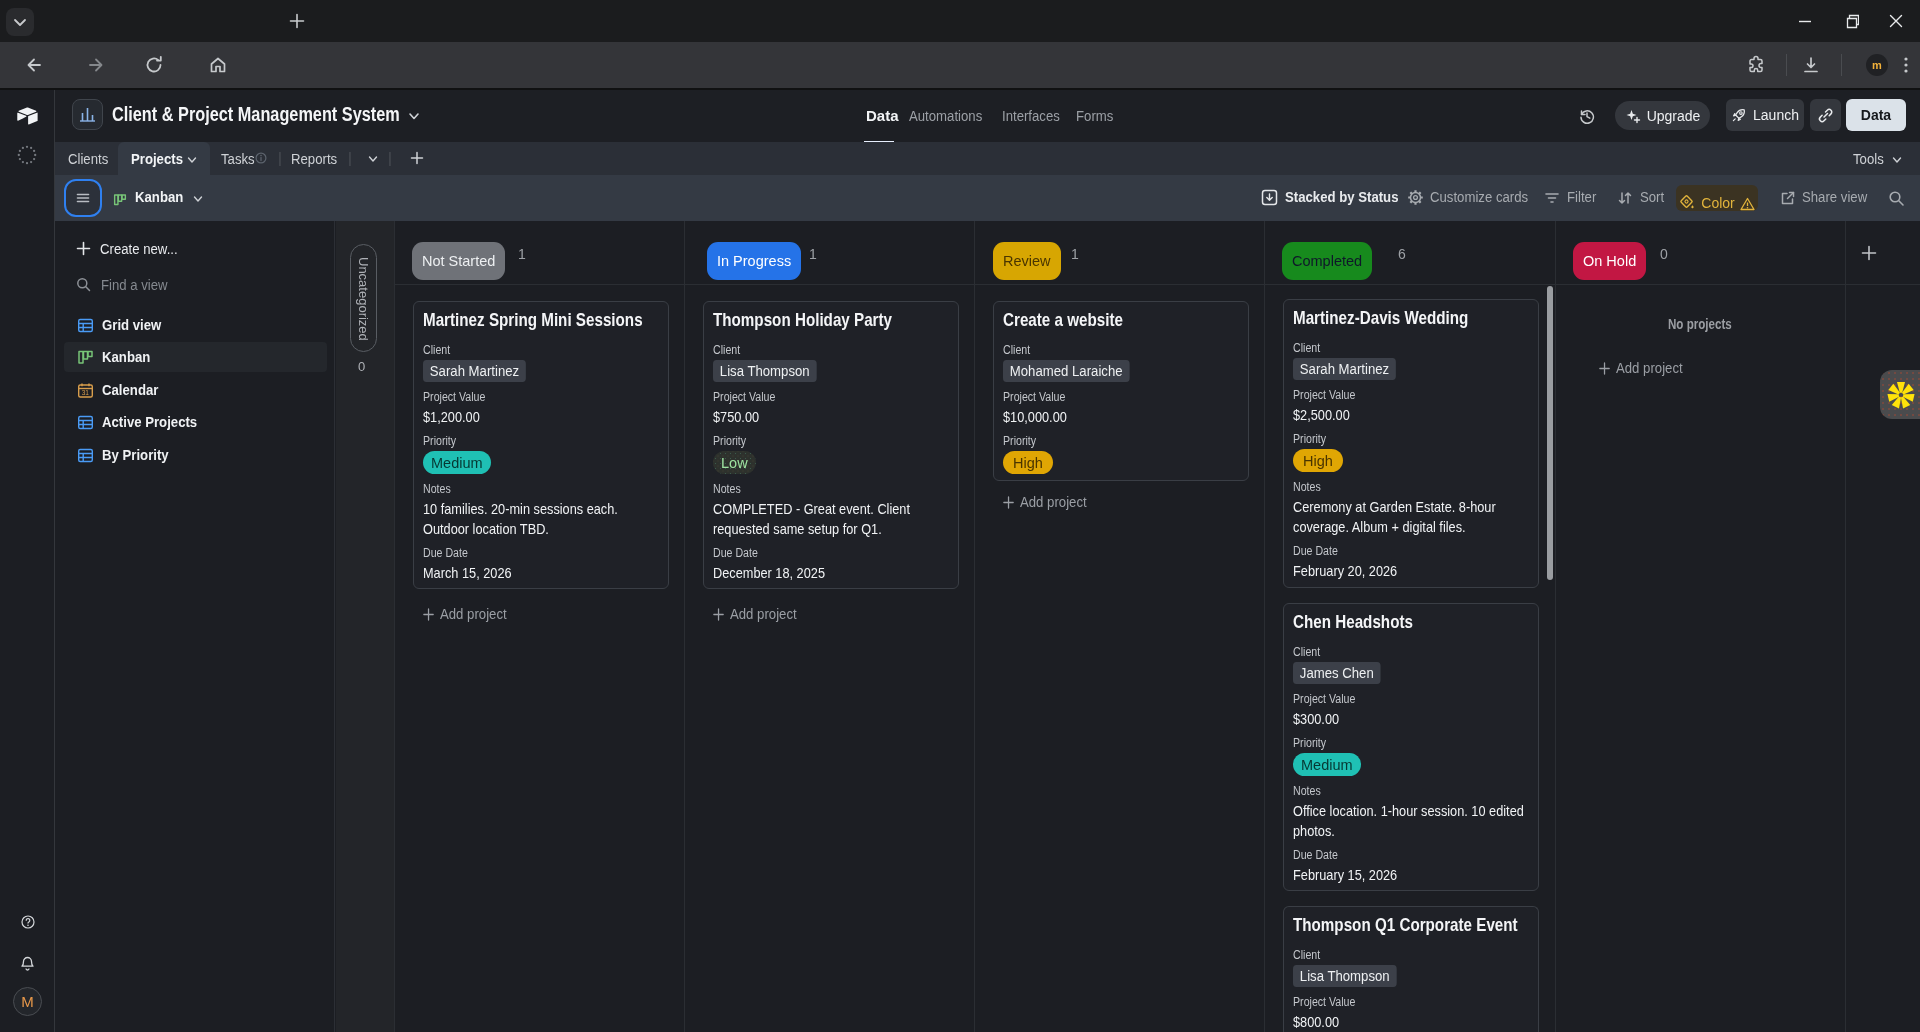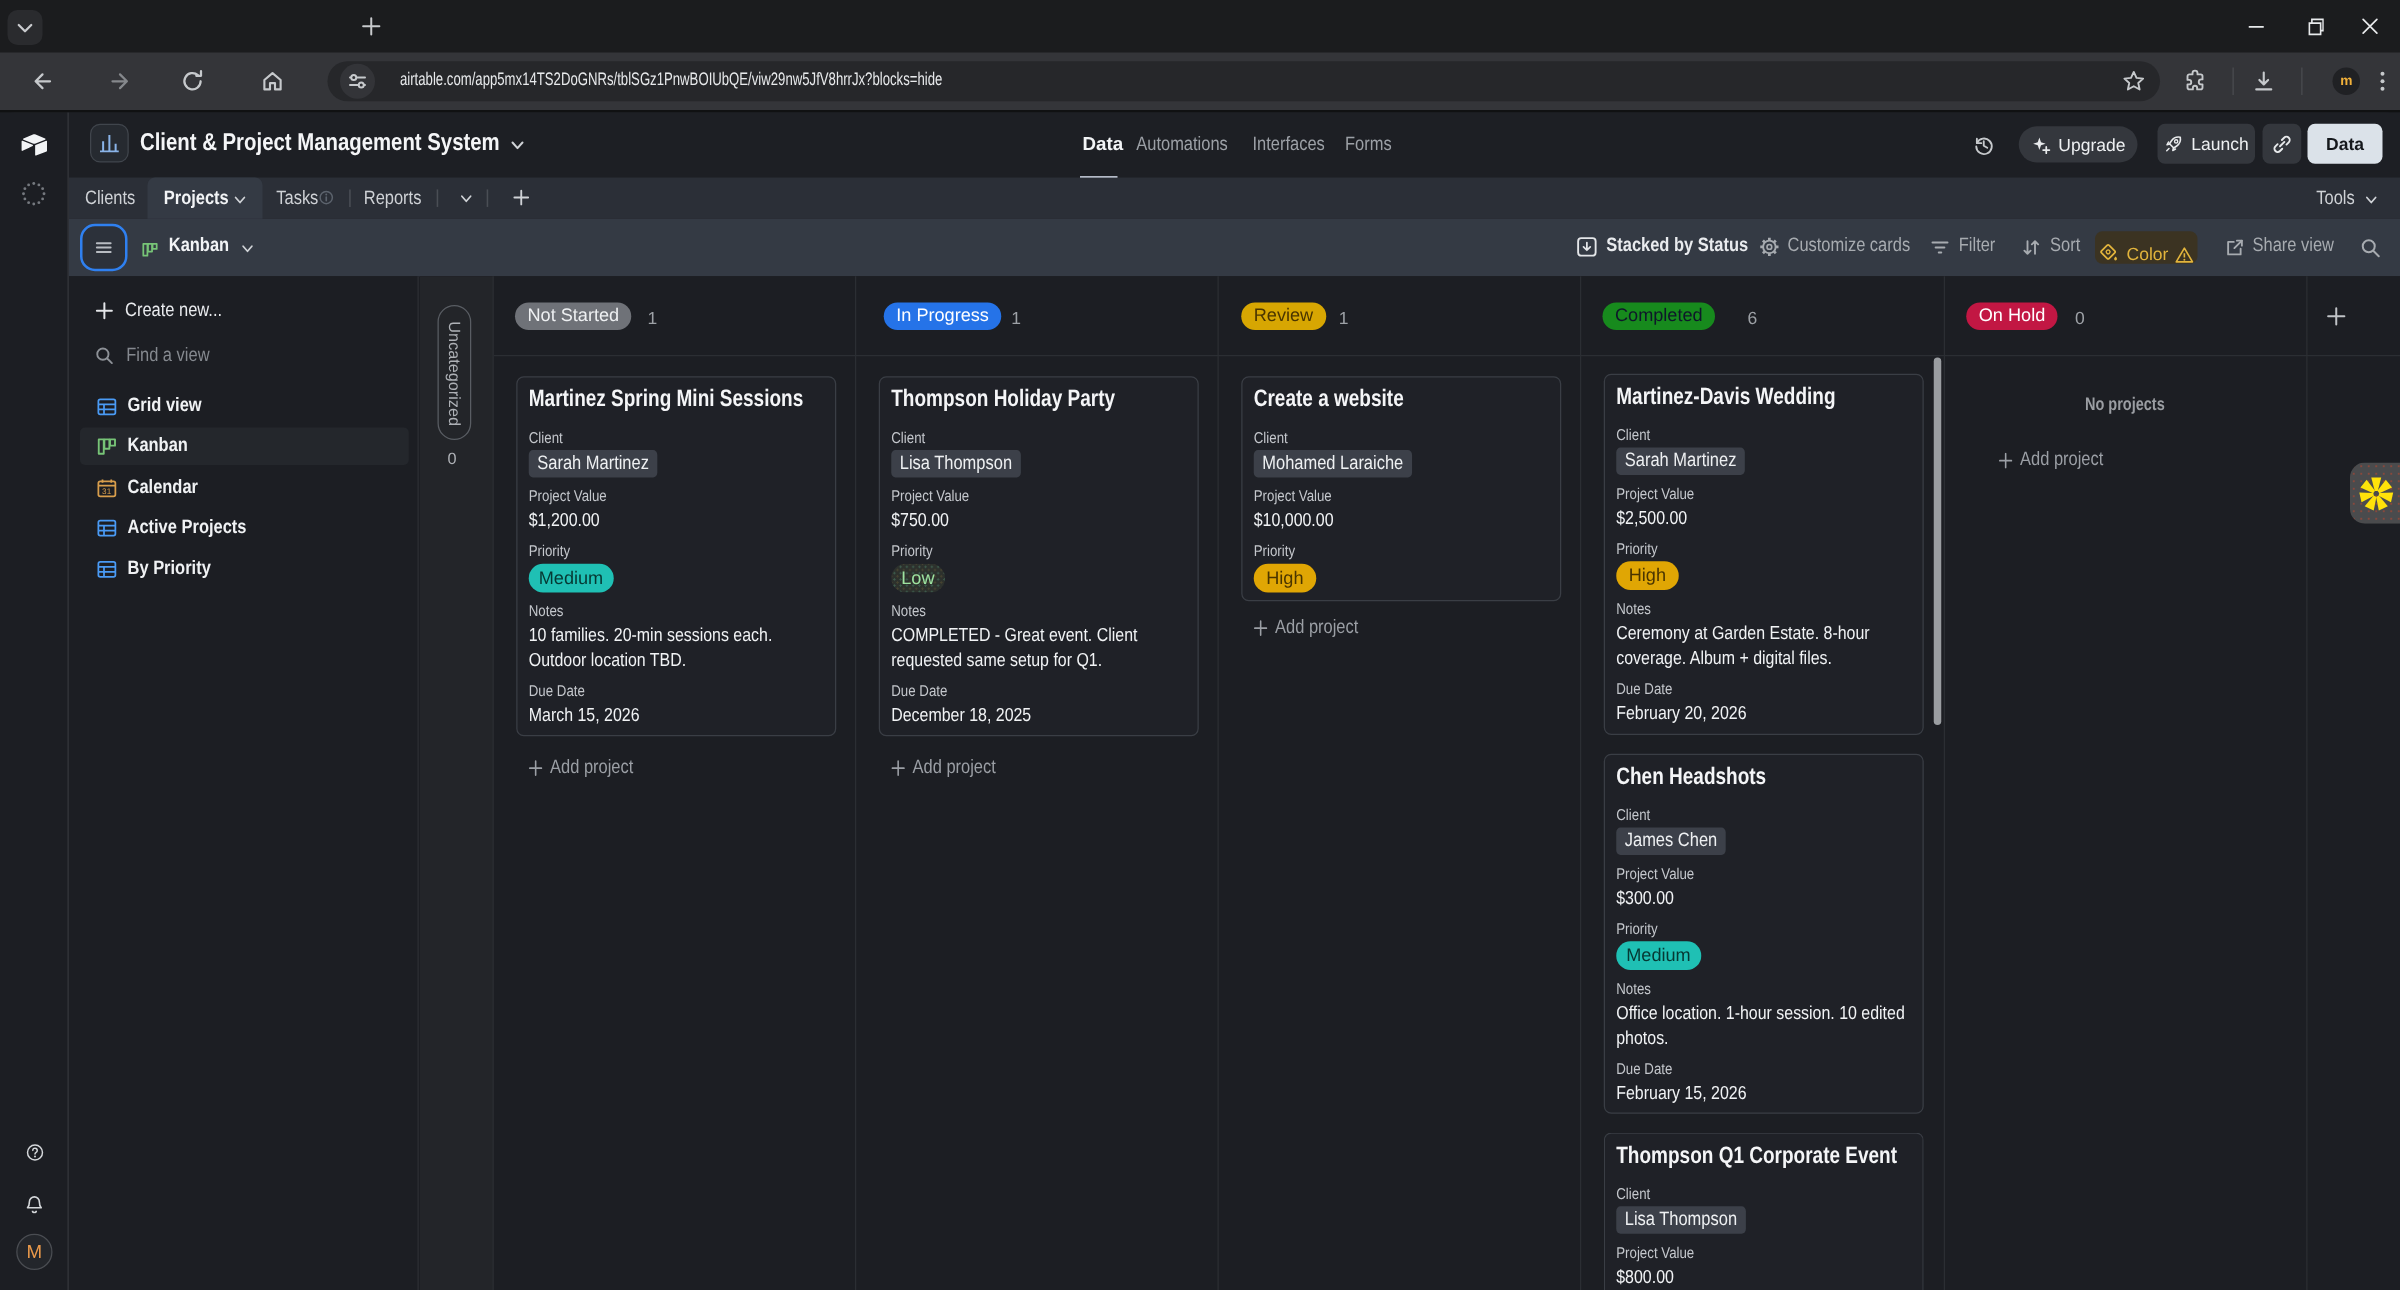--- a/index.html
+++ b/index.html
@@ -40,21 +40,21 @@
 .card .lab { font-size:12.5px; color:#c4c7cc; line-height:17px; margin-top:6.5px; margin-bottom:1px; transform:scaleX(.85); transform-origin:0 50%; white-space:nowrap; }
 .card .val { font-size:15px; color:#f1f3f5; line-height:20px; transform:scaleX(.85); transform-origin:0 50%; white-space:nowrap; }
 .prow { transform:scaleX(.85); transform-origin:0 50%; white-space:nowrap; line-height:0; }
 .prow2 { white-space:nowrap; line-height:0; }
 .cpill { display:inline-block; vertical-align:top; height:22px; line-height:22px; background:#3c4049; color:#eef0f2; border-radius:4px; padding:0 8px; font-size:15.5px; }
 .ppill { display:inline-flex; vertical-align:top; align-items:center; height:23px; border-radius:12px; padding:0 8px; font-size:14.5px; }
 .addproj { position:absolute; display:flex; align-items:center; gap:7px; color:#9b9fa5; font-size:15.5px; transform:scaleX(.85); transform-origin:0 50%; }
 .addproj svg { flex:0 0 auto; }
 .viewitem { position:absolute; left:22px; display:flex; align-items:center; gap:8px; height:30px; }
 .viewitem span { font-size:15.5px; font-weight:bold; color:#f0f2f4; transform:scaleX(.85); transform-origin:0 50%; white-space:nowrap; }
-.stpill { position:absolute; height:22px; display:flex; align-items:center; border-radius:11px; padding:0 10px; font-size:14.5px; }
+.stpill { position:absolute; height:38px; display:flex; align-items:center; border-radius:11px; padding:0 10px; font-size:14.5px; }
 .cnt { position:absolute; font-size:14px; color:#9da1a6; }
 .lowpill { background-color:#2d312d; background-image:radial-gradient(circle, rgba(95,190,150,.30) .7px, transparent .9px), radial-gradient(circle, rgba(160,130,60,.22) .7px, transparent .9px); background-size:5px 5px, 5px 5px; background-position:0 0, 2.5px 2.5px; color:#9de2a0; }
 </style>
 </head>
 <body>
 <div id="root">
 
   <div id="titlebar">
     <div class="abs" style="left:6px;top:8px;width:28px;height:28px;border-radius:8px;background:#2a2b2e;">
       <svg width="28" height="28" viewBox="0 0 28 28">
@@ -84,36 +84,20 @@
     <svg class="abs" style="left:86px;top:13px;" width="20" height="20" viewBox="0 0 20 20">
         <path d="M4 10 H15 M10 4.5 L15.5 10 L10 15.5" stroke="#85888c" stroke-width="1.8" fill="none" stroke-linecap="round" stroke-linejoin="round"></path>
       </svg>
     <svg class="abs" style="left:144px;top:13px;" width="20" height="20" viewBox="0 0 20 20">
         <path d="M16.5 10 a6.5 6.5 0 1 1 -2.2-4.9" stroke="#c6c9cc" stroke-width="1.8" fill="none" stroke-linecap="round"></path>
         <path d="M16.8 1.8 V5.6 H13" stroke="#c6c9cc" stroke-width="1.8" fill="none" stroke-linecap="round" stroke-linejoin="round"></path>
       </svg>
     <svg class="abs" style="left:208px;top:13px;" width="20" height="20" viewBox="0 0 20 20">
         <path d="M3.5 9 L10 3.5 L16.5 9 V16.5 H12 V11.5 H8 V16.5 H3.5 Z" stroke="#c6c9cc" stroke-width="1.7" fill="none" stroke-linejoin="round"></path>
       </svg>
-    <div id="omnibox">
-      <div class="abs" style="left:10px;top:2px;width:28px;height:28px;border-radius:14px;background:#333438;">
-        <svg width="28" height="28" viewBox="0 0 28 28">
-            <g stroke="#c6c9cc" stroke-width="1.6" fill="none" stroke-linecap="round">
-              <path d="M8 11 H20"></path>
-              <path d="M8 17 H20"></path>
-            </g>
-            <circle cx="11" cy="11" r="2" fill="#2e2f33" stroke="#c6c9cc" stroke-width="1.6"></circle>
-            <circle cx="17" cy="17" r="2" fill="#2e2f33" stroke="#c6c9cc" stroke-width="1.6"></circle>
-          </svg>
-      </div>
-      <div class="t" style="left:58px;top:7px;font-size:14.5px;color:#e8eaec;transform:scaleX(.726);transform-origin:0 50%;white-space:nowrap;">airtable.com/app5mx14TS2DoGNRs/tblSGz1PnwBOIUbQE/viw29nw5JfV8hrrJx?blocks=hide</div>
-      <svg class="abs" style="left:1435px;top:6px;" width="20" height="20" viewBox="0 0 20 20">
-          <path d="M10 2.5 L12.2 7.3 L17.5 7.9 L13.6 11.4 L14.7 16.6 L10 14 L5.3 16.6 L6.4 11.4 L2.5 7.9 L7.8 7.3 Z" stroke="#c6c9cc" stroke-width="1.5" fill="none" stroke-linejoin="round"></path>
-        </svg>
-    </div>
     <svg class="abs" style="left:1746px;top:13px;" width="20" height="20" viewBox="0 0 20 20">
         <path d="M8 3.5 a2 2 0 0 1 4 0 v1 h2.5 a1.5 1.5 0 0 1 1.5 1.5 v2.5 h-1 a2 2 0 0 0 0 4 h1 v2.5 a1.5 1.5 0 0 1 -1.5 1.5 h-2.8 v-1.2 a1.7 1.7 0 0 0 -3.4 0 v1.2 H5.5 A1.5 1.5 0 0 1 4 15 v-2.5 h1.2 a1.8 1.8 0 0 0 0 -3.6 H4 V6 a1.5 1.5 0 0 1 1.5 -1.5 H8 Z" stroke="#c6c9cc" stroke-width="1.5" fill="none" stroke-linejoin="round"></path>
       </svg>
     <div class="abs" style="left:1784px;top:56px;width:1px;height:0px;"></div>
       <div class="abs" style="left:1786px;top:12px;width:1px;height:22px;background:#4a4c50;"></div>
     <div class="abs" style="left:1841px;top:12px;width:1px;height:22px;background:#4a4c50;"></div>
     <svg class="abs" style="left:1801px;top:13px;" width="20" height="20" viewBox="0 0 20 20">
         <path d="M10 3 V12 M6.5 9 L10 12.5 L13.5 9" stroke="#c6c9cc" stroke-width="1.7" fill="none" stroke-linecap="round" stroke-linejoin="round"></path>
         <path d="M4 16.5 H16" stroke="#c6c9cc" stroke-width="1.7" stroke-linecap="round"></path>
       </svg>

